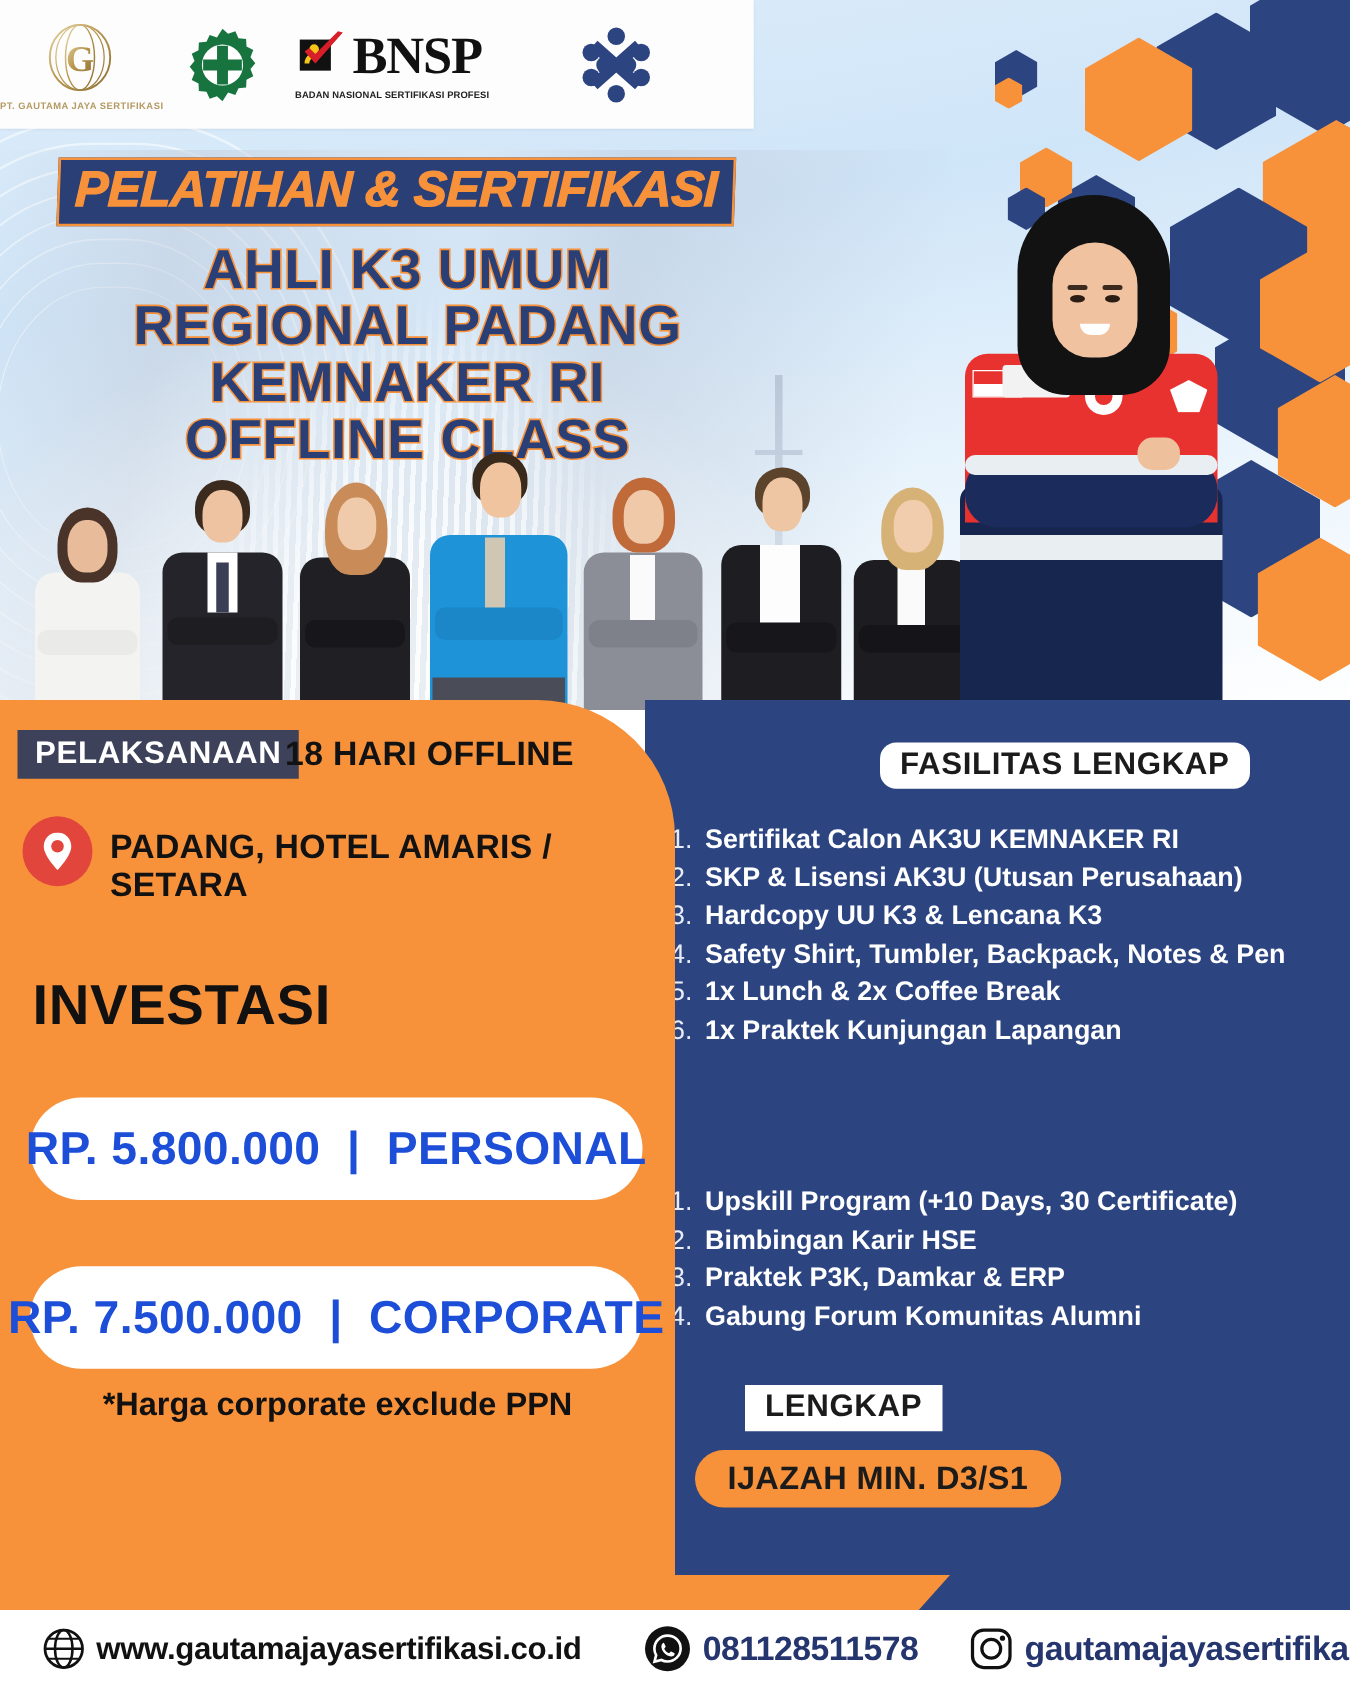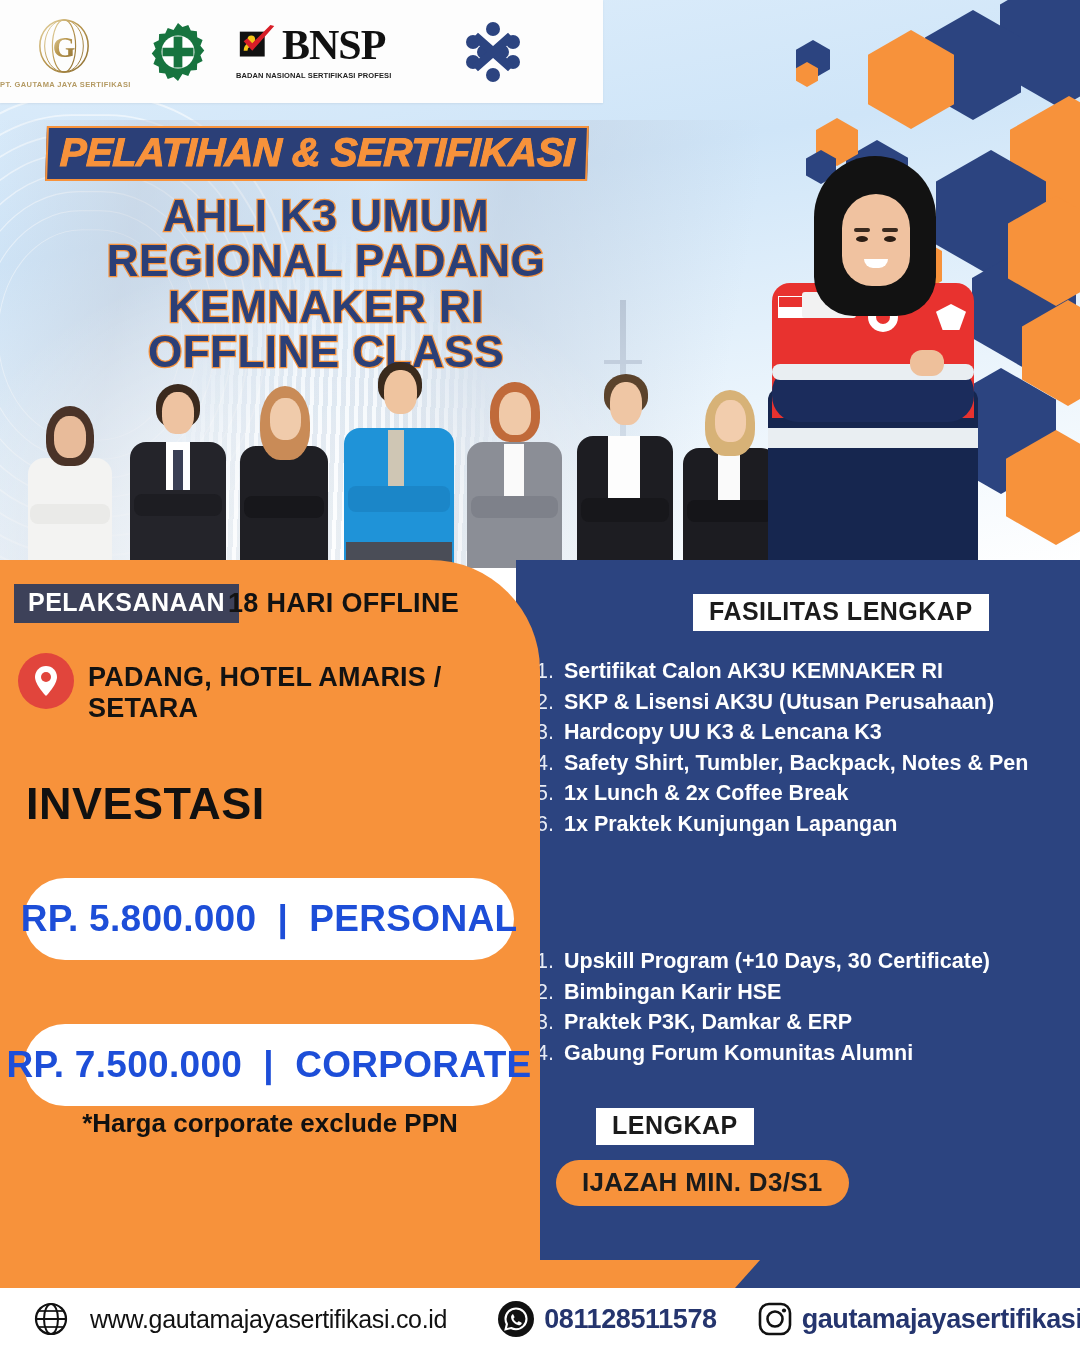--- a/index.html
+++ b/index.html
@@ -151,21 +151,21 @@
     position:absolute; left:26px; top:218px;
     color:#111; font-size:45px; font-weight:900; letter-spacing:.5px;
   }
   .price {
     position:absolute; left:24px; width:490px; height:82px;
     background:#ffffff; border-radius:44px;
     display:flex; align-items:center; justify-content:center;
   }
   .price span { color:#1d4ed8; font-size:37px; font-weight:700; letter-spacing:.3px; white-space:nowrap; }
   #price1 { top:318px; }
-  #price2 { top:464px;text-align:right; }
+  #price2 { top:453px;text-align:right; }
   .ppn {
     position:absolute; left:0; top:548px; width:540px; text-align:center;
     color:#111; font-size:26px; font-weight:800;
   }
 
   
   .nv-head {
     position:absolute; background:#ffffff; color:#1b1b1b;
     font-size:25px; font-weight:900; letter-spacing:.5px;
     padding:5px 16px 7px; line-height:1;
@@ -181,21 +181,21 @@
     color:#1b1b1b; font-size:26px; font-weight:900; letter-spacing:.3px;
     padding:9px 26px 11px; line-height:1;
   }
 
   
   #footer {
     position:absolute; left:0; top:1288px; width:1080px; height:62px;
     background:#ffffff; display:flex; align-items:center; gap:14px; padding-left:34px;
   }
   .ft-item { display:flex; align-items:center; gap:9px; }
-  .ft-web { color:#111; font-size:25px; font-weight:400; letter-spacing:-.3px;margin-left:13px; }
+  .ft-web { color:#111; font-size:25px; font-weight:700; letter-spacing:-.3px; }
   .ft-wa { color:#25356e; font-size:27px; font-weight:900; letter-spacing:-.4px; }
   .ft-ig { color:#25356e; font-size:27px; font-weight:900; letter-spacing:-.4px; }
 </style>
 </head>
 <body>
 
 <div id="hero">
 
   <div class="arcs">
     <i style="transform:scale(1)"></i>
@@ -394,21 +394,21 @@
     <div style="position:absolute;left:126px;bottom:336px;width:16px;height:4px;background:#3a2a1f;border-radius:2px;"></div>
     <div style="position:absolute;left:154px;bottom:336px;width:16px;height:4px;background:#3a2a1f;border-radius:2px;"></div>
     <div style="position:absolute;left:128px;bottom:326px;width:12px;height:6px;background:#2b1d14;border-radius:50%;"></div>
     <div style="position:absolute;left:156px;bottom:326px;width:12px;height:6px;background:#2b1d14;border-radius:50%;"></div>
 
     <div style="position:absolute;left:136px;bottom:300px;width:24px;height:9px;background:#fff;border-radius:0 0 12px 12px;"></div>
   </div>
 </div>
 
 <div id="navy">
-  <div class="nv-head" style="left:177px;top:34px;">FASILITAS LENGKAP</div>
+  <div class="nv-head" style="left:188px;top:34px;border-radius:13px;">FASILITAS LENGKAP</div>
 
   <ul class="nv-list" style="left:20px;top:96px;">
     <li>
         <span class="nv-num">1.</span>
         <span>Sertifikat Calon AK3U KEMNAKER RI</span>
       </li>
     <li>
         <span class="nv-num">2.</span>
         <span>SKP &amp; Lisensi AK3U (Utusan Perusahaan)</span>
       </li>

